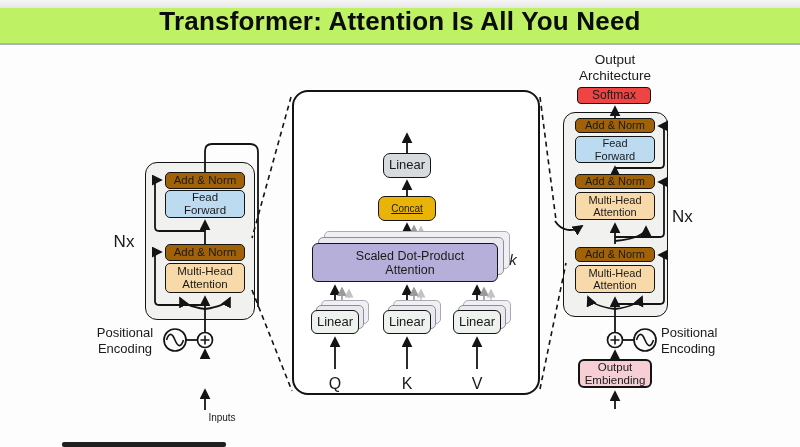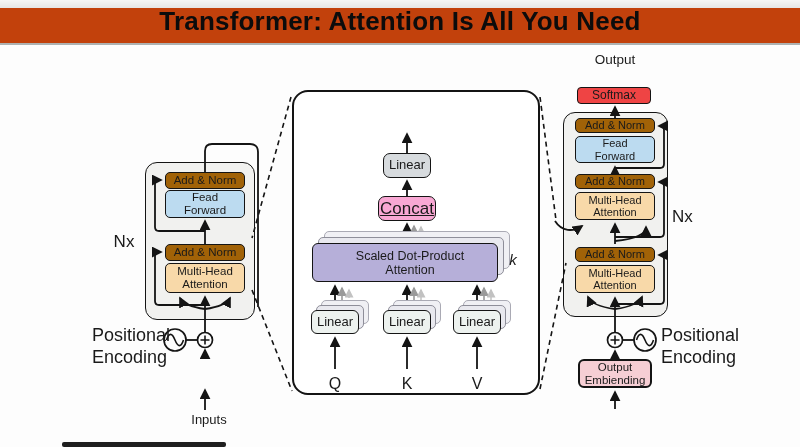--- a/index.html
+++ b/index.html
@@ -1,40 +1,40 @@
 <!DOCTYPE html>
 <html><head>
 <meta charset="utf-8">
 <style>
   html,body{margin:0;padding:0;background:#fff;}
   .stage{position:relative;width:800px;height:447px;background:#fdfdfd;overflow:hidden;
          font-family:"Liberation Sans","DejaVu Sans",sans-serif;color:#151515;}
   .abs{position:absolute;box-sizing:border-box;}
-  .titlebar{left:0;top:0;width:800px;height:45px;background:#c2410c;border-bottom:2px solid #aeb2b2;
+  .titlebar{left:0;top:0;width:800px;height:45px;background:#bef264;border-bottom:2px solid #aeb2b2;
             display:flex;align-items:center;justify-content:center;}
   .titletext{font-size:26px;font-weight:bold;color:#0c0c0c;letter-spacing:.2px;}
   .container{background:#f1f1ef;border:1.7px solid #141414;border-radius:12px;}
   .panel{background:#ffffff;border:2px solid #141414;border-radius:16px;}
   .box{border:1.7px solid #141414;border-radius:5px;display:flex;flex-direction:column;
        align-items:center;justify-content:center;text-align:center;line-height:1.12;color:#1a1a1a;}
   .ghost{border:1.3px solid #8e8e99;border-radius:5px;background:#e9e9ef;}
   .ghost2{background:#f0f0f4;border-color:#aaaab4;}
   .lbl{color:#1a1a1a;text-align:center;line-height:1.2;}
   .an{background:#a16207;font-size:11.5px;}
   .ff{background:#bcdbf0;font-size:11.5px;}
   .mha{background:#f8d9a9;font-size:11.5px;}
   .emb{background:#f6ced4;font-size:11.5px;border-width:2px;border-radius:6px;}
   .softmax{background:#ef4444;font-size:12px;}
   .lingray{background:#d7dbde;font-size:13px;border-width:1.9px;border-radius:7px;}
-  .concat{background:#f9a8d4;font-size:17px;border-width:1.9px;border-radius:7px;text-decoration:underline;}
+  .concat{background:#eab308;font-size:10px;border-width:1.9px;border-radius:7px;text-decoration:underline;}
   .sdpa{background:#b6afd9;font-size:12.5px;border-width:1.9px;border-radius:6px;}
   .linsmall{background:#edf2ef;font-size:13px;border-width:1.9px;border-radius:6px;}
   .qkv{font-size:16px;}
   .nx{font-size:17px;font-weight:500;}
-  .pos{font-size:18px;}
+  .pos{font-size:13px;}
   svg{position:absolute;left:0;top:0;}
   .botstrip{left:0;top:439;width:800px;height:8px;background:linear-gradient(#f6f6f6,#e6e6e6);}
   .botbar{left:62px;top:442px;width:164px;height:5px;background:#1f1f1f;border-radius:2px;}
 </style>
 </head>
 <body>
 
 <div class="stage">
 
   <div class="abs titlebar">
@@ -152,21 +152,21 @@
     <span>Add &amp; Norm</span>
   </div>
   <div class="abs box mha" style="left:165px;top:263px;width:80px;height:30px;">
     <span>Multi-Head</span>
     <span>Attention</span>
   </div>
   <div class="abs lbl pos" style="left:92px;top:325px;width:66px;">
     <div>Positional</div>
     <div>Encoding</div>
   </div>
-  <div class="abs lbl" style="left:169px;top:412px;width:80px;font-size:13px;">Inputs</div>
+  <div class="abs lbl" style="left:182px;top:412px;width:80px;font-size:10px;">Inputs</div>
 
   <div class="abs box lingray" style="left:383px;top:153px;width:48px;height:25px;">
     <span>Linear</span>
   </div>
   <div class="abs box concat" style="left:378px;top:196px;width:58px;height:25px;">
     <span>Concat</span>
   </div>
   <div class="abs ghost ghost2" style="left:324px;top:231px;width:186px;height:38px;"></div>
   <div class="abs ghost" style="left:318px;top:237px;width:186px;height:38px;"></div>
   <div class="abs box sdpa" style="left:312px;top:243px;width:186px;height:39px;padding-left:10px;">
@@ -190,20 +190,21 @@
   <div class="abs box linsmall" style="left:453px;top:310px;width:48px;height:24px;">
     <span>Linear</span>
   </div>
 
   <div class="abs lbl qkv" style="left:315px;top:374px;width:40px;">Q</div>
   <div class="abs lbl qkv" style="left:387px;top:374px;width:40px;">K</div>
   <div class="abs lbl qkv" style="left:457px;top:374px;width:40px;">V</div>
 
   <div class="abs lbl" style="left:560px;top:52px;width:110px;font-size:13.5px;">
     <div>Output</div>
+    <div>Architecture</div>
   </div>
   <div class="abs box softmax" style="left:577px;top:87px;width:74px;height:17px;border-radius:4px;">
     <span>Softmax</span>
   </div>
   <div class="abs box an" style="left:575px;top:118px;width:80px;height:15px;font-size:11px;">
     <span>Add &amp; Norm</span>
   </div>
   <div class="abs box ff" style="left:575px;top:136px;width:80px;height:27px;font-size:11px;">
     <span>Fead</span>
     <span>Forward</span>

